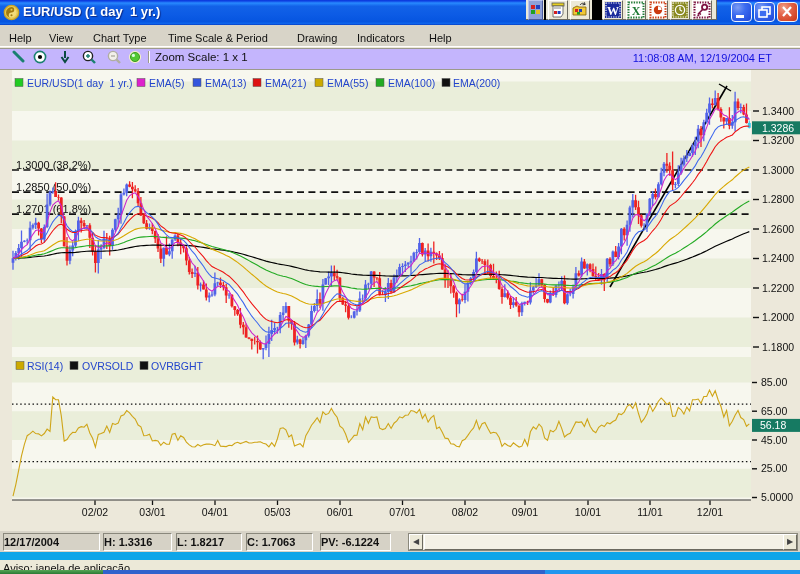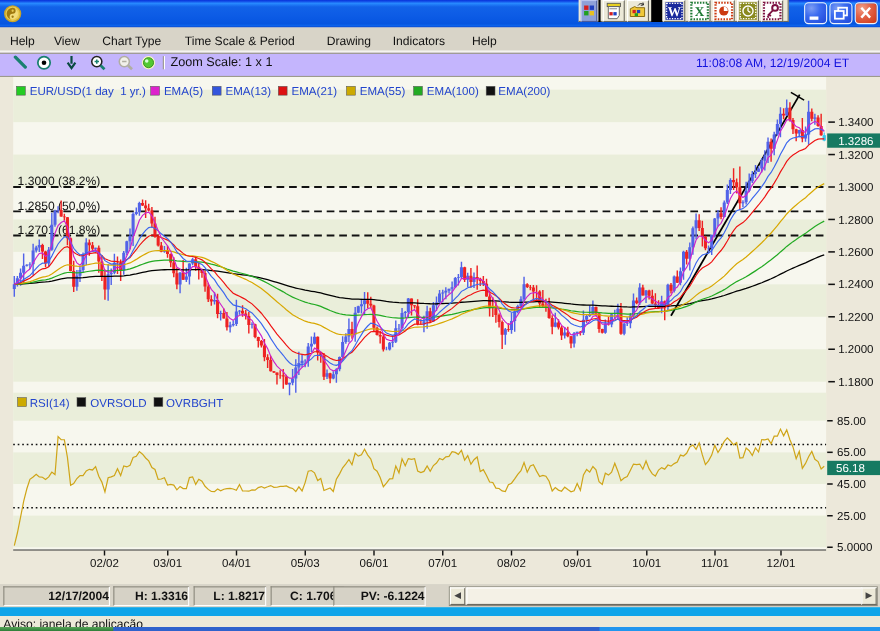--- a/index.html
+++ b/index.html
@@ -20,21 +20,21 @@
  border-bottom:1px solid #fff}
 .menubar span{position:absolute;top:7px;font-size:11px;color:#111}
 .toolbar{position:absolute;left:0;top:48px;width:800px;height:22px;background:#c4b5fd;
  border-top:1px solid #9c9a8c;border-bottom:1px solid #9c9a8c}
 .tsep{position:absolute;top:2px;width:2px;height:12px;border-left:1px solid #9c9a8c;border-right:1px solid #fff}
 .ztext{position:absolute;left:155px;top:2px;font-size:11.5px;color:#111}
 .timetext{position:absolute;right:28px;top:3px;font-size:11px;color:#1111dd}
 .hlocrow{position:absolute;left:0;top:531px;width:800px;height:21px;background:#d8d4c8}
 .panel{position:absolute;top:2px;height:18px;background:#d6d2c6;border:1px solid #fff;
  border-top-color:#8a887c;border-left-color:#8a887c;font-size:11px;font-weight:bold;color:#111;
- text-align:right;line-height:16px}
+ text-align:left;line-height:16px}
 .sbtrack{position:absolute;left:408px;top:2px;width:390px;height:18px;background:#f0ede2;border:1px solid #8a887c}
 .sbbtn{position:absolute;top:0px;width:14px;height:16px;background:#ece9d8;border:1px solid #fff;
  border-right-color:#6c6a60;border-bottom-color:#6c6a60;font-size:8px;color:#444;text-align:center;line-height:14px}
 .sbthumb{position:absolute;left:15px;top:0px;width:360px;height:16px;background:#f4f1e6;border:1px solid #fff;
  border-right-color:#6c6a60;border-bottom-color:#6c6a60}
 .aviso{position:absolute;left:0;top:552px;width:800px;height:18px;background:#ece9d8;
  border-top:8px solid #0ea5e9;font-size:11px;color:#111}
 .taskbar{position:absolute;left:0;top:570px;width:800px;height:4px;background:#2f62cc}
 </style></head>
 <body>
@@ -150,20 +150,21 @@
 <div class="titlebar">
 
 <svg class="ticon" viewBox="0 0 18 18">
  <circle cx="9" cy="9" r="8.3" fill="#caa428"></circle>
  <circle cx="9" cy="9" r="6.9" fill="#e8ca52"></circle>
  <circle cx="9" cy="9" r="5.2" fill="#f2dc7a"></circle>
  <path d="M9 3.2 A5.8 5.8 0 0 0 9 14.8 A2.9 2.9 0 0 1 9 9 A2.9 2.9 0 0 0 9 3.2 Z" fill="#a07a10"></path>
  <circle cx="9" cy="6.1" r="1.1" fill="#e8ca52"></circle>
  <circle cx="9" cy="11.9" r="1.1" fill="#a07a10"></circle>
 </svg>
+ <div class="ttext">EUR/USD (1 day&nbsp;&nbsp;1 yr.)</div>
  <div class="osbar">
       <div class="ostile" style="left:2px;width:15px;background:#8ea0d8;border-color:#b8c4ee #4a5a9c #4a5a9c #b8c4ee"><svg width="13" height="18" viewBox="0 0 13 18">
           <rect x="2" y="4" width="4" height="4" fill="#d42020"></rect>
           <rect x="7" y="4" width="4" height="4" fill="#2040c0"></rect>
           <rect x="2" y="9" width="4" height="4" fill="#20a020"></rect>
           <rect x="7" y="9" width="4" height="4" fill="#e8c020"></rect>
         </svg></div>
       <div style="position:absolute;left:18px;top:0;width:2px;height:20px;background:#000"></div>
       <div class="ostile" style="left:22px"><svg width="18" height="18" viewBox="0 0 18 18">
           <rect x="3" y="2" width="12" height="3" fill="#e8d020" stroke="#555" stroke-width="0.8"></rect>
@@ -249,21 +250,21 @@
 
  <div class="tsep" style="left:148px"></div>
  <div class="ztext">Zoom Scale: 1 x 1</div>
  <div class="timetext">11:08:08 AM, 12/19/2004 ET</div>
 </div>
 <div class="hlocrow">
  <div class="panel" style="left:3px;width:97px">12/17/2004</div>
  <div class="panel" style="left:103px;width:69px">H: 1.3316</div>
  <div class="panel" style="left:176px;width:66px">L: 1.8217</div>
  <div class="panel" style="left:246px;width:67px">C: 1.7063</div>
- <div class="panel" style="left:303px;width:84px">PV: -6.1224</div>
+ <div class="panel" style="left:320px;width:71px">PV: -6.1224</div>
  <div class="sbtrack">
    <div class="sbbtn" style="left:0">◀</div>
    <div class="sbthumb"></div>
    <div class="sbbtn" style="right:0">▶</div>
  </div>
 </div>
 <div class="aviso">
     <span style="position:absolute;left:3px;top:2px">Aviso: janela de aplicação</span>
   </div>
 <div class="taskbar">

